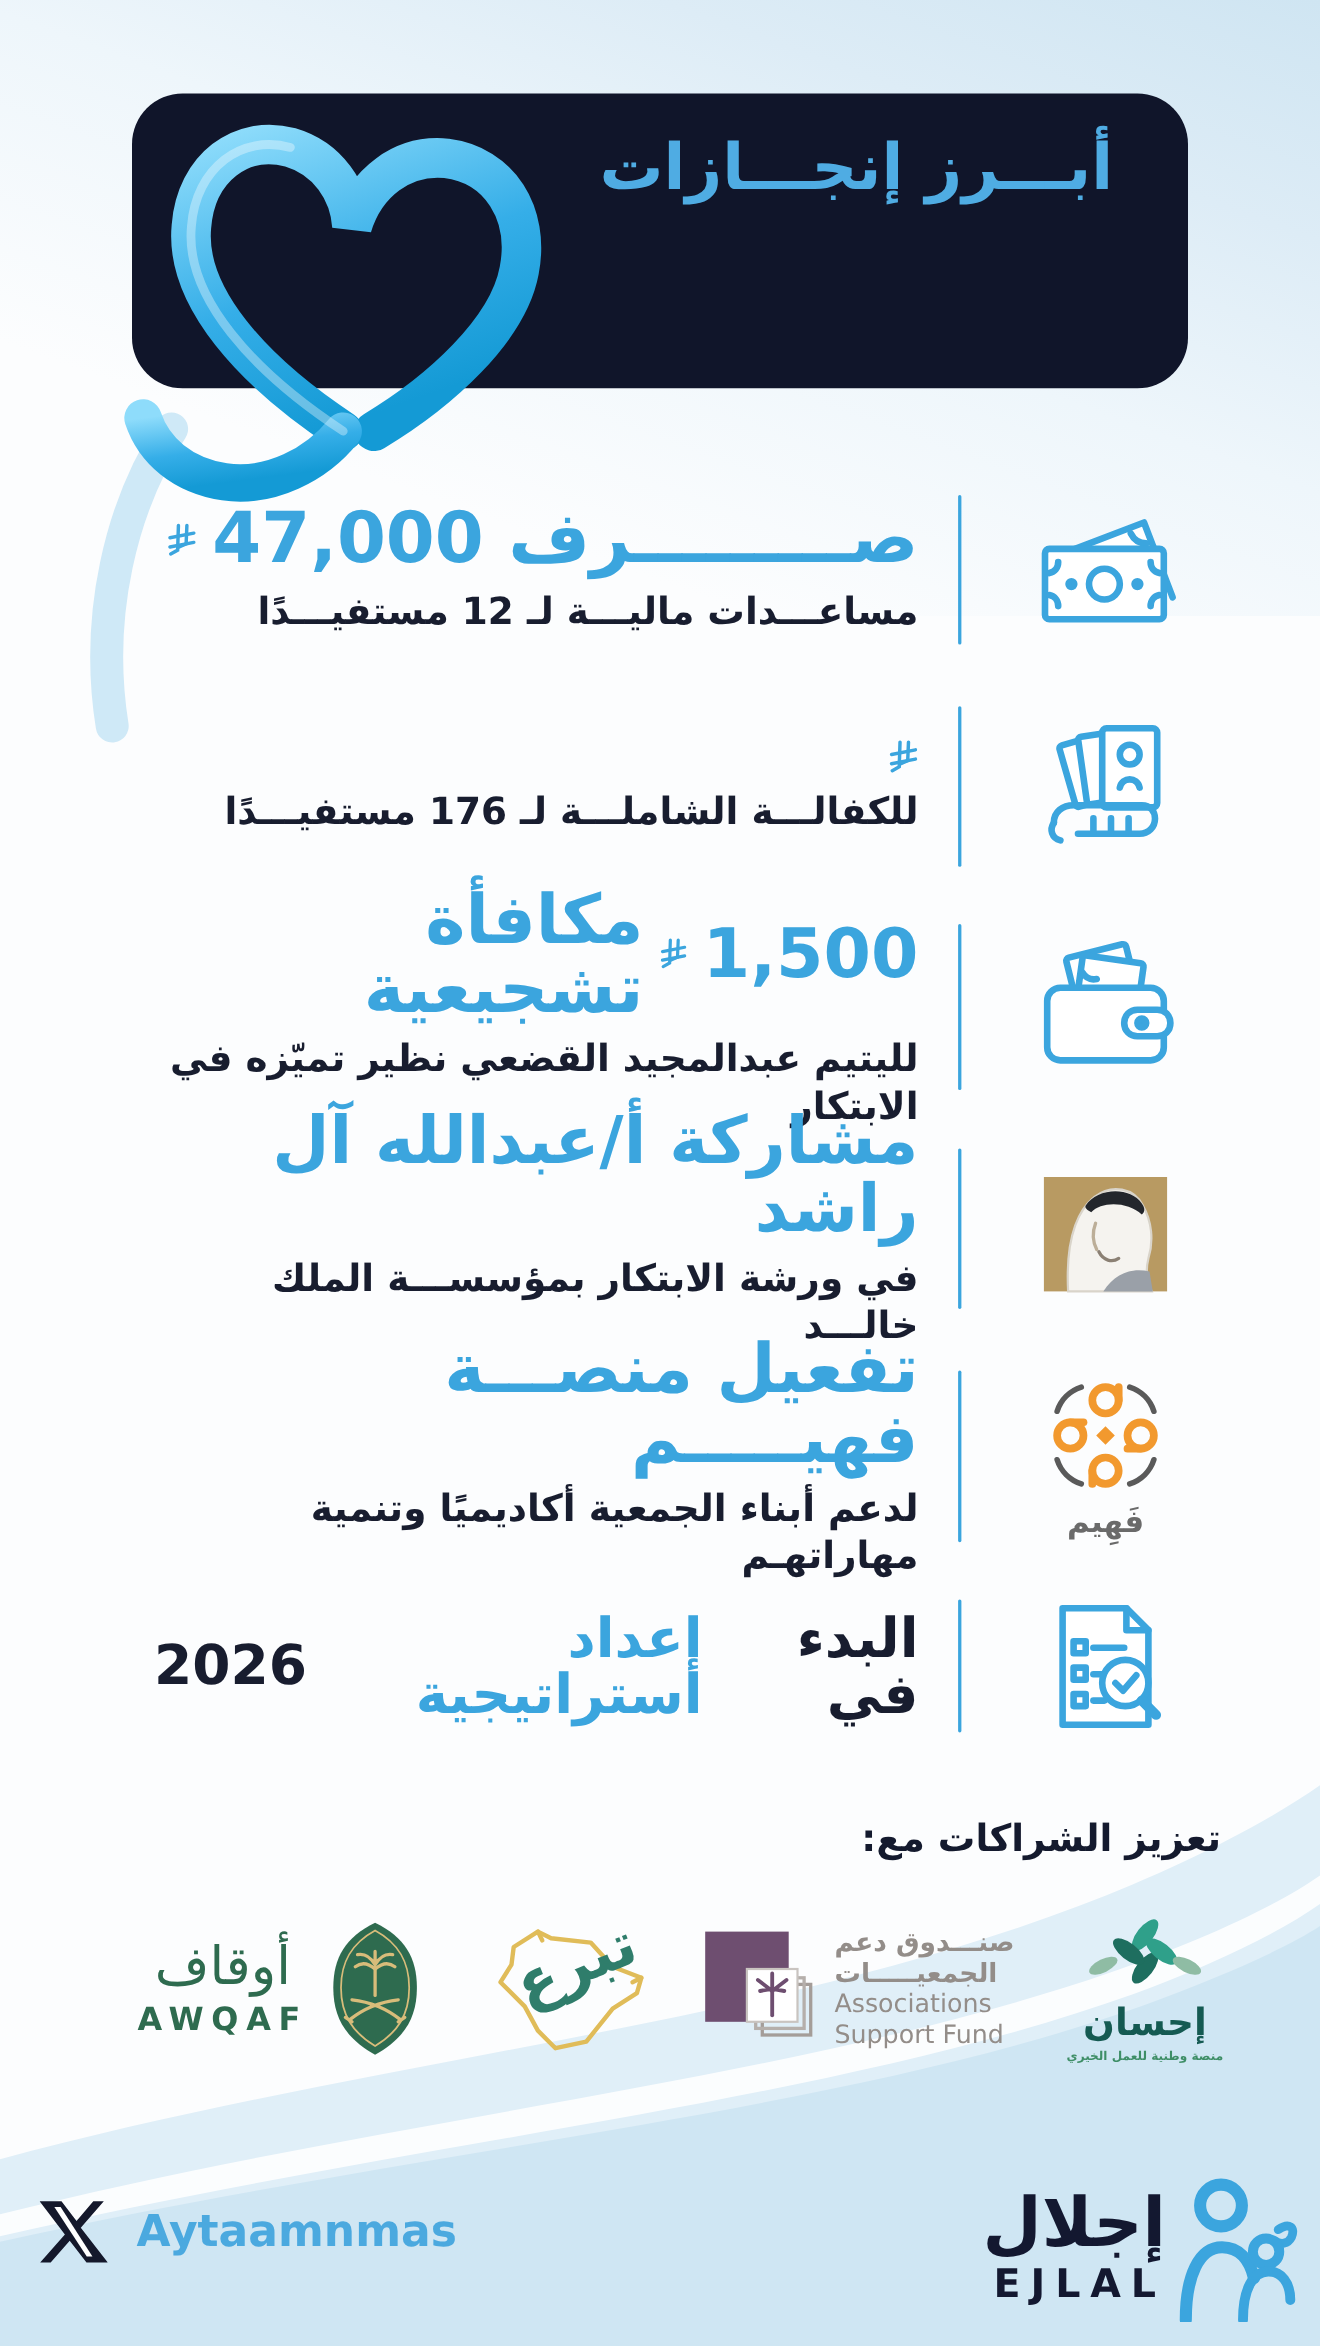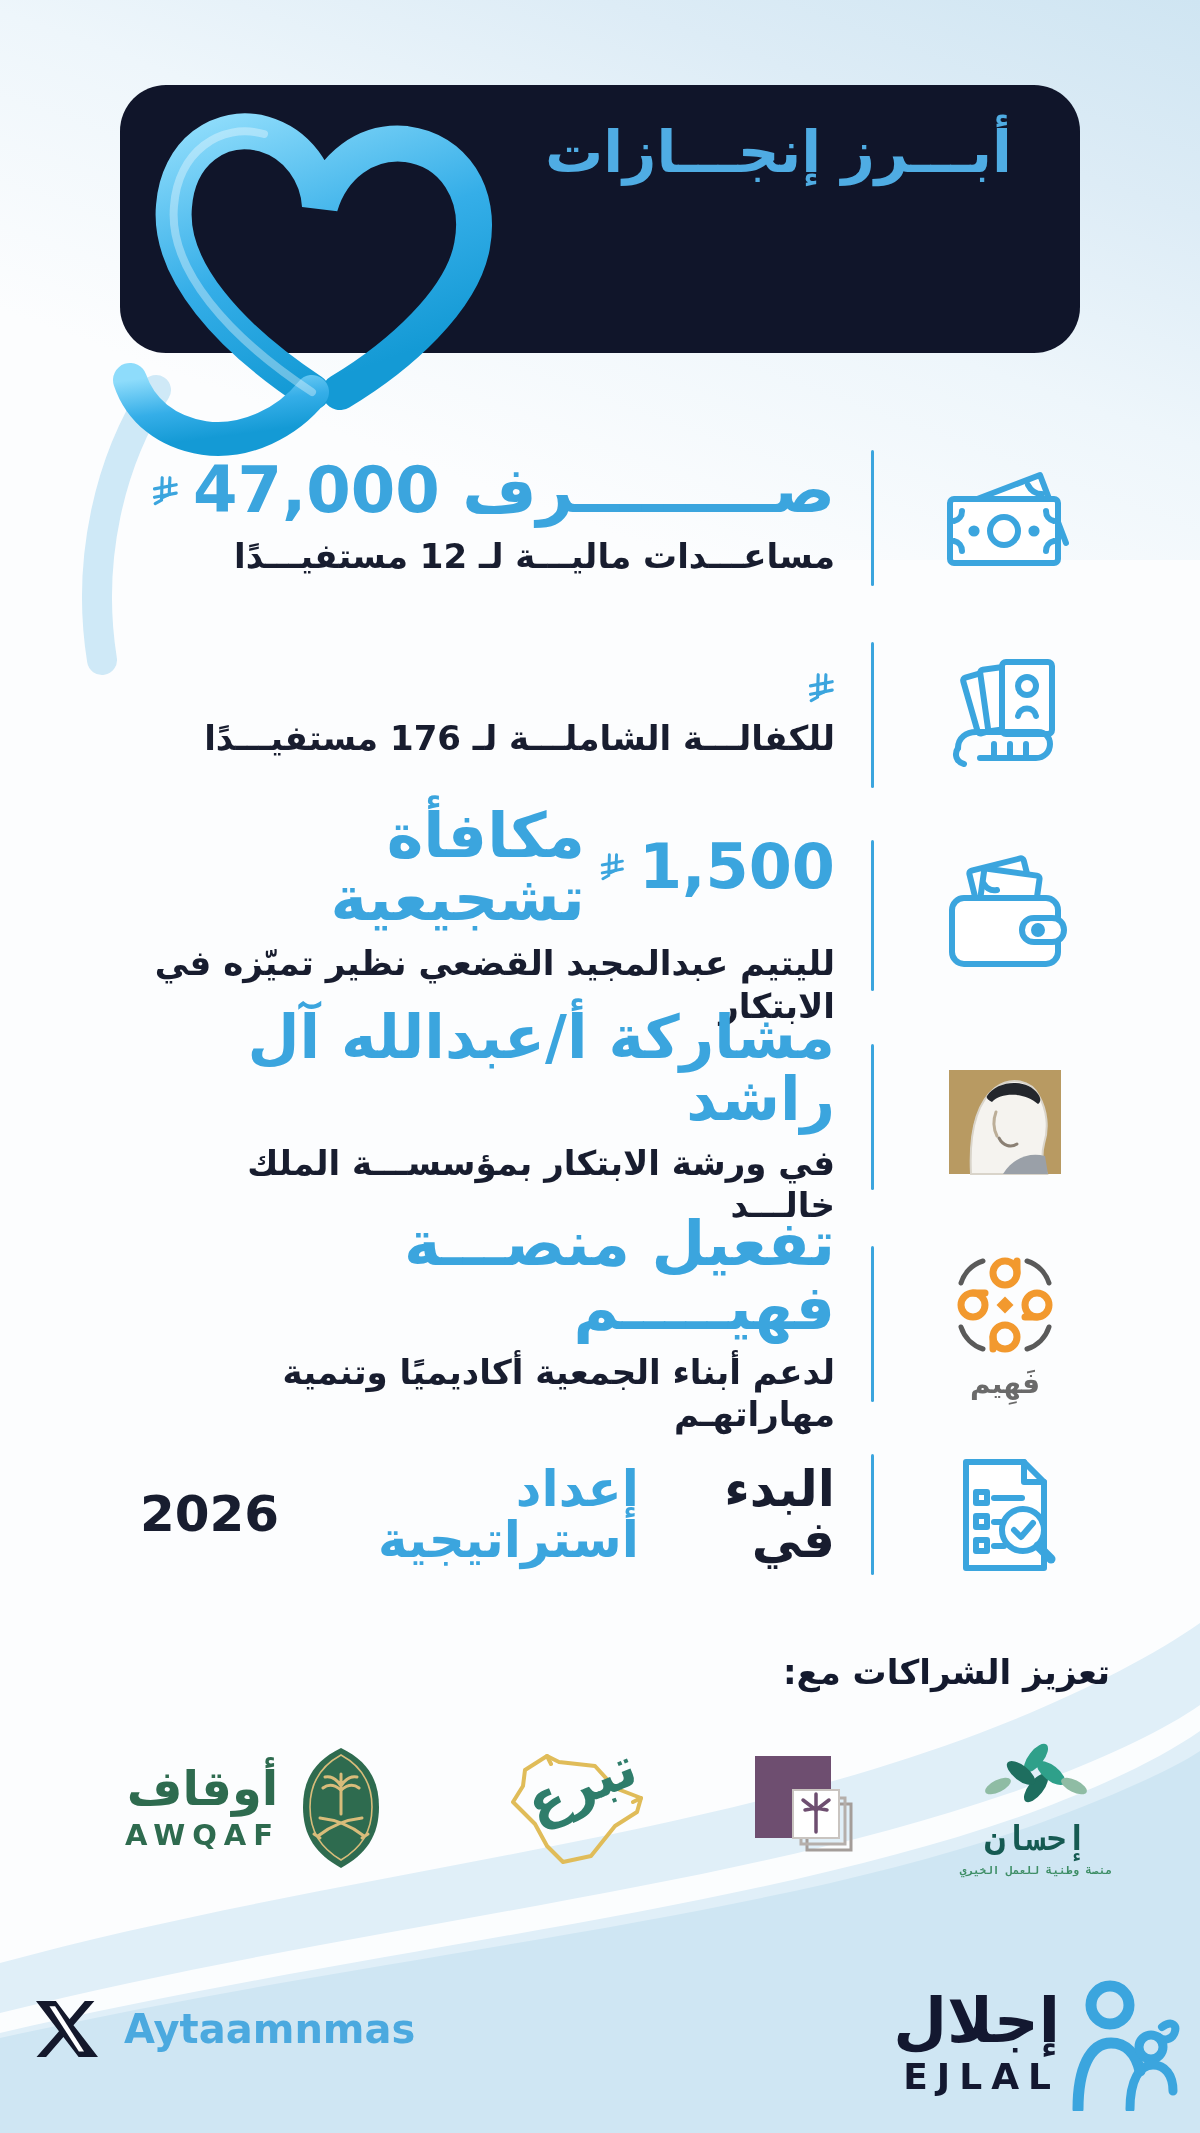--- a/index.html
+++ b/index.html
@@ -32,31 +32,31 @@
           color:#3BA5DE; font-size:64px; font-weight:700; line-height:1.02; }
   .title .dark{ color:#181D2F; }
   .sub{ margin-top:12px; font-size:34px; font-weight:700; color:#181D2F; line-height:1.25; }
   .riyal-glyph{ display:inline-flex; }
   .faheem-label{ margin-top:6px; font-size:28px; font-weight:700; color:#6a6a6a; }
   
   .partners-heading{ position:absolute; right:90px; top:1652px; font-size:34px; font-weight:700; color:#141a2e; }
   .partners-row{ position:absolute; left:125px; right:88px; top:1708px; height:200px;
                  display:flex; justify-content:space-between; align-items:center; }
   .partner{ display:flex; align-items:center; }
-  .ehsan-block{ flex-direction:column; align-items:center;font-family:Liberation Mono, monospace; }
+  .ehsan-block{ flex-direction:column; align-items:center; }
   .ehsan-name{ font-size:34px; font-weight:700; color:#155A52; margin-top:2px; }
   .ehsan-tag{ font-size:11px; font-weight:700; color:#3E8E66; margin-top:4px; }
   .asf-text{ margin-left:18px; text-align:left; color:#938d89; line-height:1.2; }
   .asf-ar{ font-size:24px; font-weight:600; }
   .asf-en{ font-size:23px; font-weight:500; }
   .tabarru-block{ position:relative; }
   .tabarru-name{ position:absolute; left:34px; top:16px; transform:rotate(-22deg);
                  font-size:54px; font-weight:700; color:#2F7D6B; }
   .awqaf-text{ text-align:center; margin-right:16px; color:#2E6B4F; }
-  .awqaf-ar{ font-size:48px; font-weight:700; line-height:1; }
+  .awqaf-ar{ font-size:48px; font-weight:400; line-height:1; }
   .awqaf-en{ font-size:29px; font-weight:600; letter-spacing:7px; margin-top:6px; }
   
   .x-block{ position:absolute; left:36px; top:1998px; display:flex; align-items:center; gap:26px; }
   .x-handle{ font-size:40px; font-weight:600; color:#4BA9DF; }
   .ejlal-block{ position:absolute; right:16px; top:1975px; display:flex; align-items:center; gap:6px; }
   .ejlal-text{ text-align:right; color:#131830; }
   .ejlal-ar{ font-size:62px; font-weight:700; line-height:1; }
   .ejlal-en{ font-size:36px; font-weight:600; letter-spacing:9px; margin-top:4px; }
   [dir="rtl"]{ direction:rtl; }
 </style>
@@ -278,20 +278,26 @@
       <svg width="100" height="120" viewBox="0 0 100 120">
         <rect x="0" y="8" width="76" height="82" fill="#6E4E70"></rect>
         <rect x="52" y="56" width="44" height="46" fill="none" stroke="#a49d99" stroke-width="3"></rect>
         <rect x="46" y="50" width="44" height="46" fill="none" stroke="#b5afab" stroke-width="3"></rect>
         <rect x="38" y="42" width="46" height="48" fill="#ffffff" stroke="#c9c4c0" stroke-width="2"></rect>
         <g stroke="#6E4E70" stroke-width="3.5" stroke-linecap="round">
           <path d="M61 84 L61 62"></path>
           <path d="M61 62 L48 52 M61 62 L61 46 M61 62 L74 52 M61 60 L50 62 M61 60 L72 62"></path>
         </g>
       </svg>
+      <div class="asf-text">
+        <div class="asf-ar" dir="rtl">صنـــدوق دعم</div>
+        <div class="asf-ar" dir="rtl">الجمعيـــــات</div>
+        <div class="asf-en">Associations</div>
+        <div class="asf-en">Support Fund</div>
+      </div>
     </div>
 
     <div class="partner tabarru-block">
       <svg width="160" height="140" viewBox="0 0 160 140">
         <path d="M34 32 L56 18 L68 24 L104 28 L124 50 L150 60 L146 74 L124 88 L100 118 L72 124 L56 108 L44 86 L22 64 L32 48 Z" fill="none" stroke="#E0BC59" stroke-width="4" stroke-linejoin="round"></path>
         <path d="M56 18 L60 26 M150 60 L142 64" stroke="#E0BC59" stroke-width="4" stroke-linecap="round"></path>
       </svg>
       <div class="tabarru-name">تبرع</div>
     </div>
 

